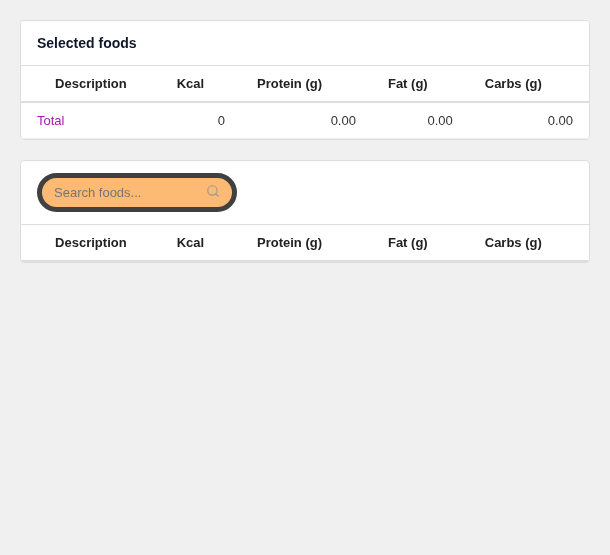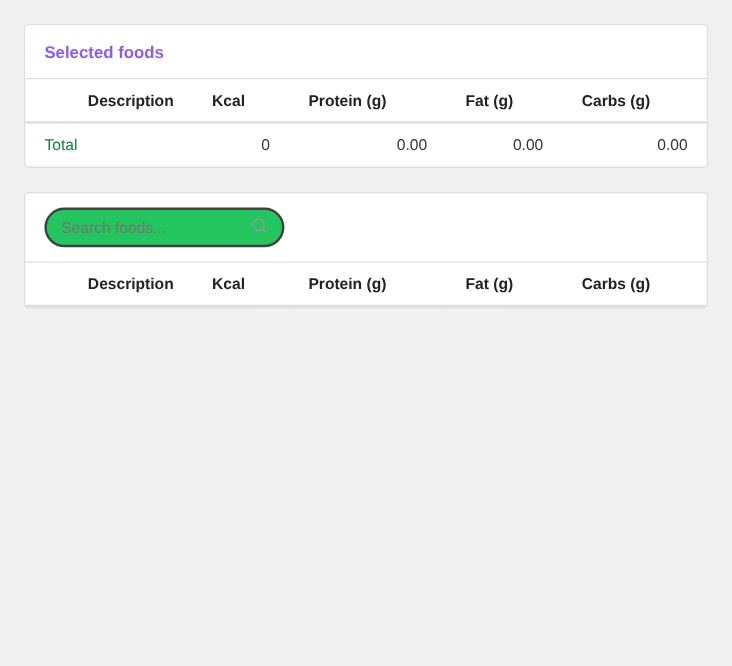--- a/index.html
+++ b/index.html
@@ -32,39 +32,39 @@
 
     .panel-header {
       padding: 14px 16px;
       border-bottom: 1px solid #ddd;
       background-color: #fff;
     }
 
     .panel-title {
       font-weight: bold;
       font-size: 14px;
-      color: #8b5cf6;
+      color: #0f172a;
     }
 
     .table-wrapper {
       width: 100%;
     }
 
     table {
       width: 100%;
       border-collapse: collapse;
     }
 
     thead tr {
       border-bottom: 2px solid #ddd;
     }
 
     thead th {
       padding: 10px 16px;
-      text-align: right;
+      text-align: center;
       font-weight: bold;
       font-size: 13px;
       color: #222;
     }
 
     thead th.num {
       text-align: left;
     }
 
     tbody tr {
@@ -75,37 +75,37 @@
       padding: 10px 16px;
       font-size: 13px;
     }
 
     tbody td.num {
       text-align: right;
       color: #333;
     }
 
     .total-label {
-      color: #15803d;
+      color: #a21caf;
       font-weight: normal;
     }
 
     .search-bar-wrapper {
       padding: 12px 16px;
       border-bottom: 1px solid #ddd;
     }
 
     .search-bar {
       display: flex;
       align-items: center;
-      border: 2px solid #404040;
+      border: 5px solid #404040;
       border-radius: 20px;
       padding: 6px 12px;
       width: 200px;
-      background: #22c55e;
+      background: #fdba74;
     }
 
     .search-bar input {
       border: none;
       outline: none;
       font-size: 13px;
       color: #555;
       background: transparent;
       flex: 1;
       width: 100%;

